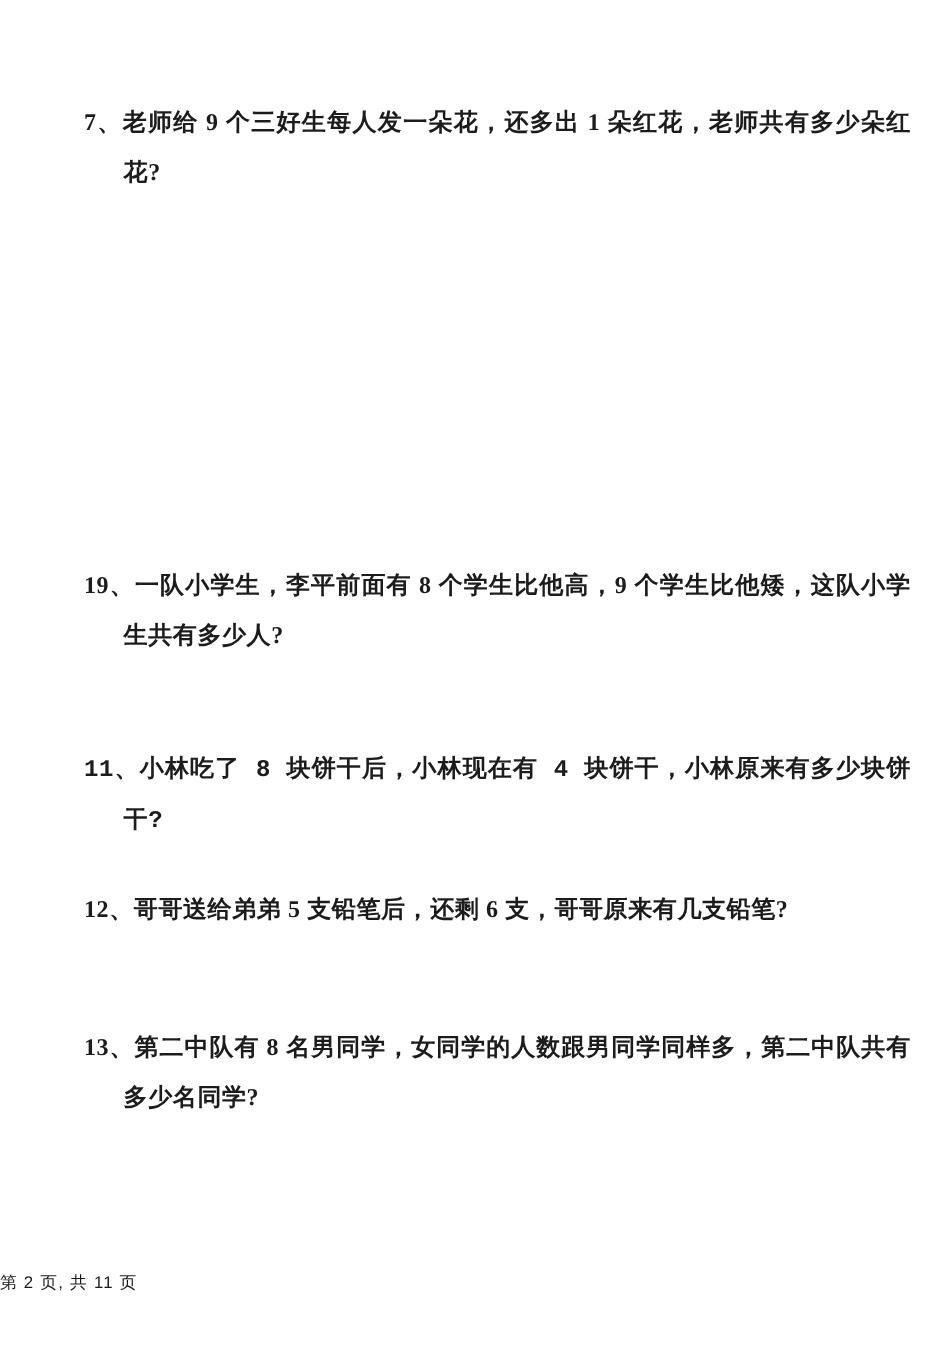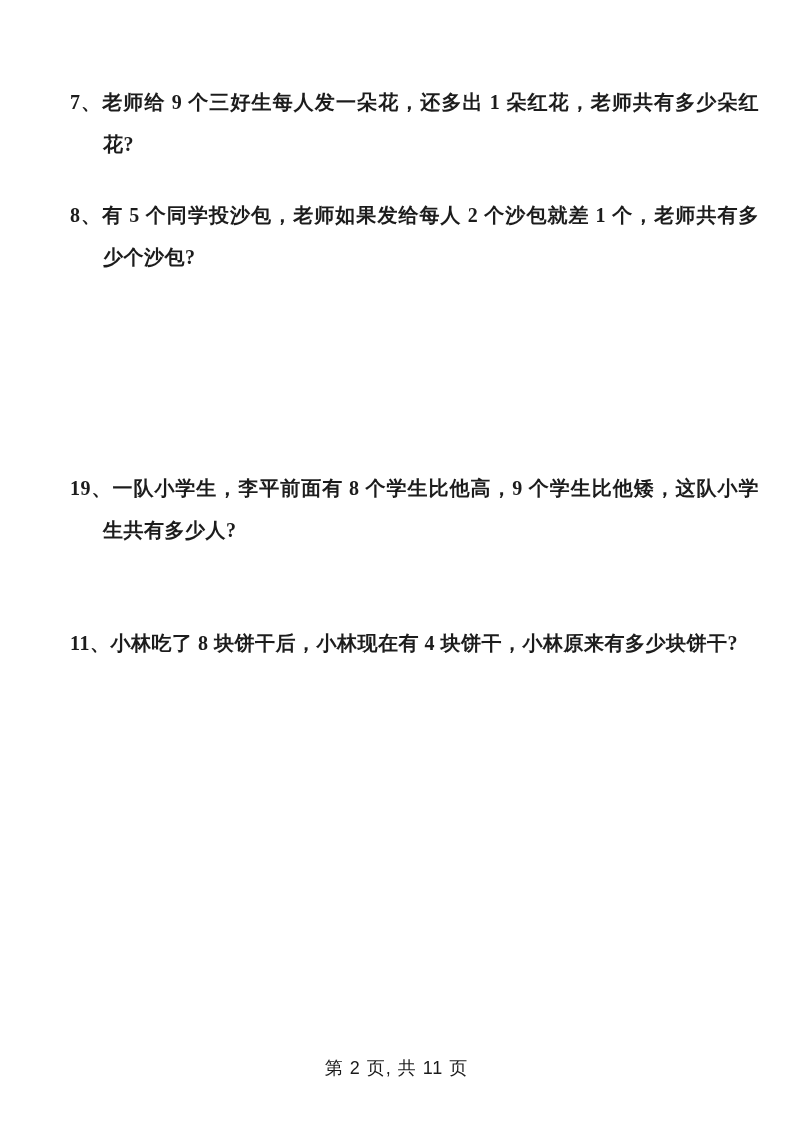--- a/index.html
+++ b/index.html
@@ -28,57 +28,59 @@
     text-indent: -33px;
     text-align: justify;
   }
   .q-num {
     display: inline;
   }
   .q7  { top: 81px;  }
   .q8  { top: 194px; }
   .q9  { top: 352px; }
   .q10 { top: 467px; }
-  .q11 { top: 622px; }
+  .q11 { top: 622px; font-family: Liberation Mono, monospace; }
   .q12 { top: 737px; }
   .q13 { top: 852px; }
   .footer {
     position: absolute;
     left: 0;
     top: 1058px;
     width: 100%;
-    text-align: center;
     font-family: "Liberation Sans", "DejaVu Sans", sans-serif;
-    font-size: 18px;
+    font-size: 14px;
     line-height: 20px;
     color: #1a1a1a;
     letter-spacing: 1px;
   }
 </style>
 </head>
 <body>
 
 <div class="page">
 
   <div class="question q7">
     <span class="q-num">7、</span><span class="q-text">老师给 9 个三好生每人发一朵花，还多出 1 朵红花，老师共有多少朵红花?</span>
   </div>
 
-  <div class="question q8">
-    <span class="q-num">8、</span><span class="q-text">有 5 个同学投沙包，老师如果发给每人 2 个沙包就差 1 个，老师共有多少个沙包?</span>
-  </div>
 
 
   <div class="question q10">
     <span class="q-num">19、</span><span class="q-text">一队小学生，李平前面有 8 个学生比他高，9 个学生比他矮，这队小学生共有多少人?</span>
   </div>
 
   <div class="question q11">
     <span class="q-num">11、</span><span class="q-text">小林吃了 8 块饼干后，小林现在有 4 块饼干，小林原来有多少块饼干?</span>
   </div>
 
+  <div class="question q12">
+    <span class="q-num">12、</span><span class="q-text">哥哥送给弟弟 5 支铅笔后，还剩 6 支，哥哥原来有几支铅笔?</span>
+  </div>
 
+  <div class="question q13">
+    <span class="q-num">13、</span><span class="q-text">第二中队有 8 名男同学，女同学的人数跟男同学同样多，第二中队共有多少名同学?</span>
+  </div>
 
   <div class="footer">
     <span>第 2 页, 共 11 页</span>
   </div>
 
 </div>
 
 </body></html>

